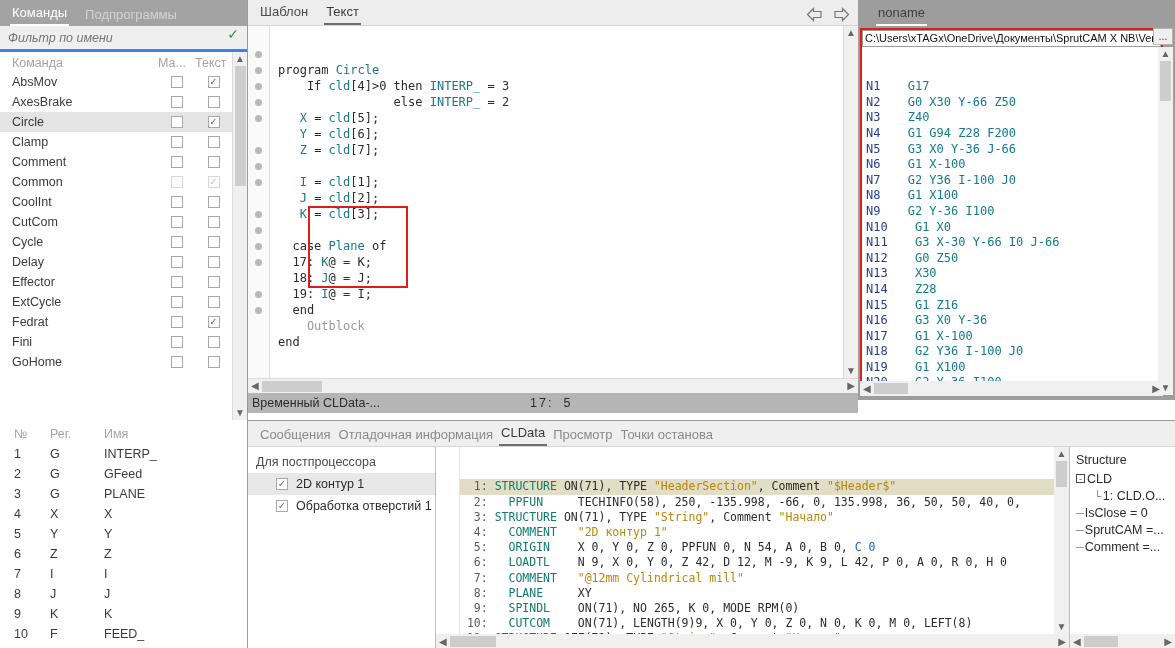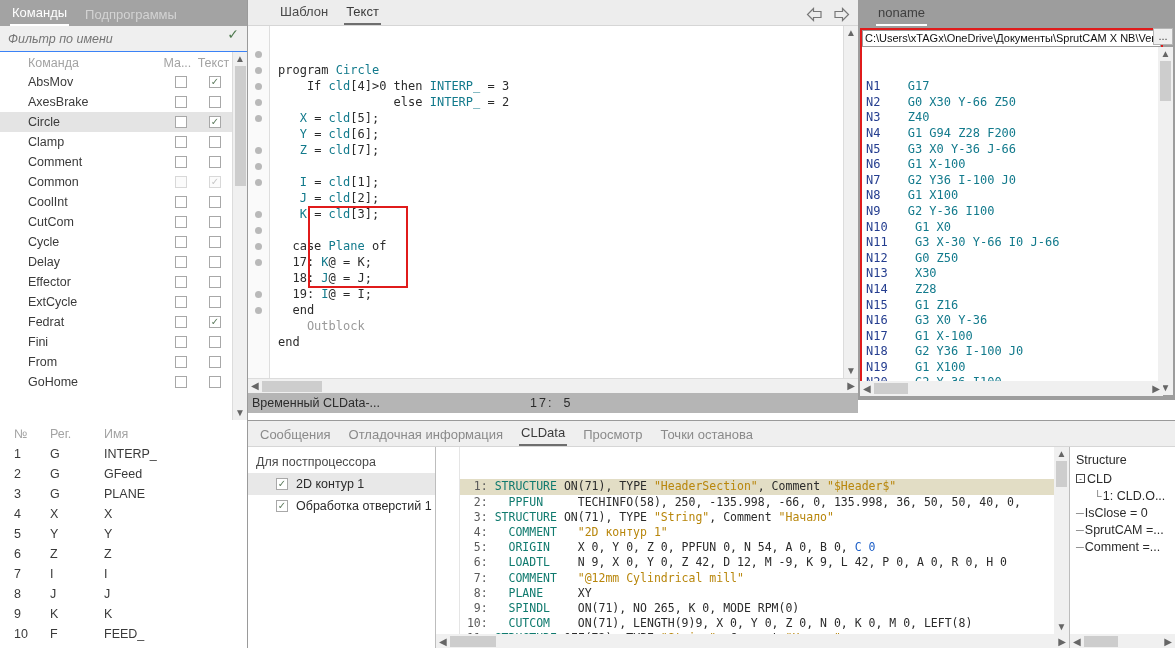--- a/index.html
+++ b/index.html
@@ -10,21 +10,21 @@
     background: #ffffff;
     overflow: hidden;
   }
   .app { position: relative; width: 1175px; height: 648px; }
 
   
   .tabbar { display: flex; align-items: flex-end; gap: 14px; padding: 0 10px; }
   .tab { font-size: 13px; padding: 5px 2px 4px 2px; white-space: nowrap; cursor: default; }
   .tab.active { color: #3b3b3b; border-bottom: 2px solid #6e6e6e; }
   .tab.inactive { color: #bdbdbd; }
-  .tab.dark-inactive { color: #4a4a4a; margin-left: 20px; }
+  .tab.dark-inactive { color: #4a4a4a; }
 
   .scroll-v {
     width: 15px; background: #f0f0f0; border-left: 1px solid #dcdcdc;
     display: flex; flex-direction: column; align-items: center;
   }
   .scroll-h {
     height: 15px; background: #f0f0f0; border-top: 1px solid #dcdcdc;
     display: flex; align-items: center;
   }
   .sb-arrow { font-size: 10px; color: #666; line-height: 1; padding: 2px 0; user-select: none; }
@@ -33,35 +33,35 @@
   .sb-track { flex: 1; }
 
   
   .left { position: absolute; left: 0; top: 0; width: 248px; height: 648px; background: #fff;
           border-right: 1px solid #9a9a9a; }
   .left-tabbar { height: 26px; background: #a3a3a3; }
   .left-tabbar .tab.active { color: #ffffff; border-bottom: 2px solid #ffffff; }
   .left-tabbar .tab.inactive { color: #d3d3d3; }
 
   .filter-row {
-    height: 26px; background: #efefef; border-bottom: 1px solid #3b82f6;
+    height: 26px; background: #efefef; border-bottom: 3px solid #3b82f6;
     display: flex; padding: 0 8px;
   }
   .filter-row input {
     flex: 1; border: none; outline: none; background: transparent;
     font-style: italic; font-size: 12.5px; color: #9a9a9a;
     font-family: "Liberation Sans", sans-serif;
   }
   .check-mark { color: #4f7a4f; font-size: 14px; }
 
   .cmd-area { position: absolute; left: 0; top: 52px; width: 247px; height: 368px; display: flex; }
   .cmd-table { flex: 1; overflow: hidden; }
   .cmd-hdr, .cmd-row { display: flex; align-items: center; height: 20px; font-size: 12.5px; }
   .cmd-hdr { color: #a0a0a0; padding-top: 2px; }
-  .cmd-c1 { width: 158px; padding-left: 12px; color: #3a3a3a; margin-left: 16px; }
+  .cmd-c1 { width: 158px; padding-left: 12px; color: #3a3a3a; }
   .cmd-c2 { width: 37px; display: flex; justify-content: center; }
   .cmd-c3 { width: 37px; display: flex; justify-content: center; }
   .cmd-hdr .cmd-c1, .cmd-hdr .cmd-c2, .cmd-hdr .cmd-c3 { color: #a3a3a3; }
   .cmd-hdr .cmd-c2, .cmd-hdr .cmd-c3 { justify-content: flex-start; }
   .cmd-row.sel { background: #e4e4e4; }
   .cb {
     width: 12px; height: 12px; border: 1px solid #a8a8a8; background: #fff;
     display: inline-flex; align-items: center; justify-content: center;
     font-size: 10px; color: #5c7a5c; line-height: 1;
   }
@@ -123,21 +123,21 @@
                  text-align: center; line-height: 15px; color: #444; }
   .rt-sb { position: absolute; right: 2px; top: 47px; width: 15px; height: 348px;
            background: #f0f0f0; display: flex; flex-direction: column; align-items: center; }
   .rt-hsb { position: absolute; left: 2px; bottom: 4px; width: 303px; height: 15px;
             background: #f0f0f0; display: flex; align-items: center; }
 
   
   .bottom { position: absolute; left: 248px; top: 420px; width: 927px; height: 228px; background: #fff;
             border-top: 1px solid #9a9a9a; }
   .bot-tabbar { height: 26px; background: #efefef; display: flex; align-items: flex-end;
-                padding: 0 10px; gap: 14px; border-bottom: 1px solid #d6d6d6; }
+                padding: 0 10px; gap: 4px; border-bottom: 1px solid #d6d6d6; }
   .bot-tabbar .tab.inactive { color: #8a8a8a; }
   .bot-body { display: flex; height: 202px; }
 
   .pp-panel { width: 188px; border-right: 1px solid #bdbdbd; padding-top: 8px; background: #fff; }
   .pp-title { font-size: 12.5px; color: #4a4a4a; padding-left: 8px; padding-bottom: 4px; }
   .pp-item { display: flex; align-items: center; gap: 8px; height: 22px; padding-left: 28px;
              font-size: 12.5px; color: #2b2b2b; }
   .pp-item.sel { background: #e8e8e8; }
 
   .cl-panel { flex: 1; display: flex; flex-direction: column; position: relative;
@@ -304,29 +304,20 @@
               <div class="cmd-c1">Fedrat</div>
               <div class="cmd-c2">
                 <span class="cb"></span>
               </div>
               <div class="cmd-c3">
                 <span class="cb">✓</span>
               </div>
             </div>
             <div class="cmd-row">
               <div class="cmd-c1">Fini</div>
-              <div class="cmd-c2">
-                <span class="cb"></span>
-              </div>
-              <div class="cmd-c3">
-                <span class="cb"></span>
-              </div>
-            </div>
-            <div class="cmd-row">
-              <div class="cmd-c1">From</div>
               <div class="cmd-c2">
                 <span class="cb"></span>
               </div>
               <div class="cmd-c3">
                 <span class="cb"></span>
               </div>
             </div>
             <div class="cmd-row">
               <div class="cmd-c1">GoHome</div>
               <div class="cmd-c2">

